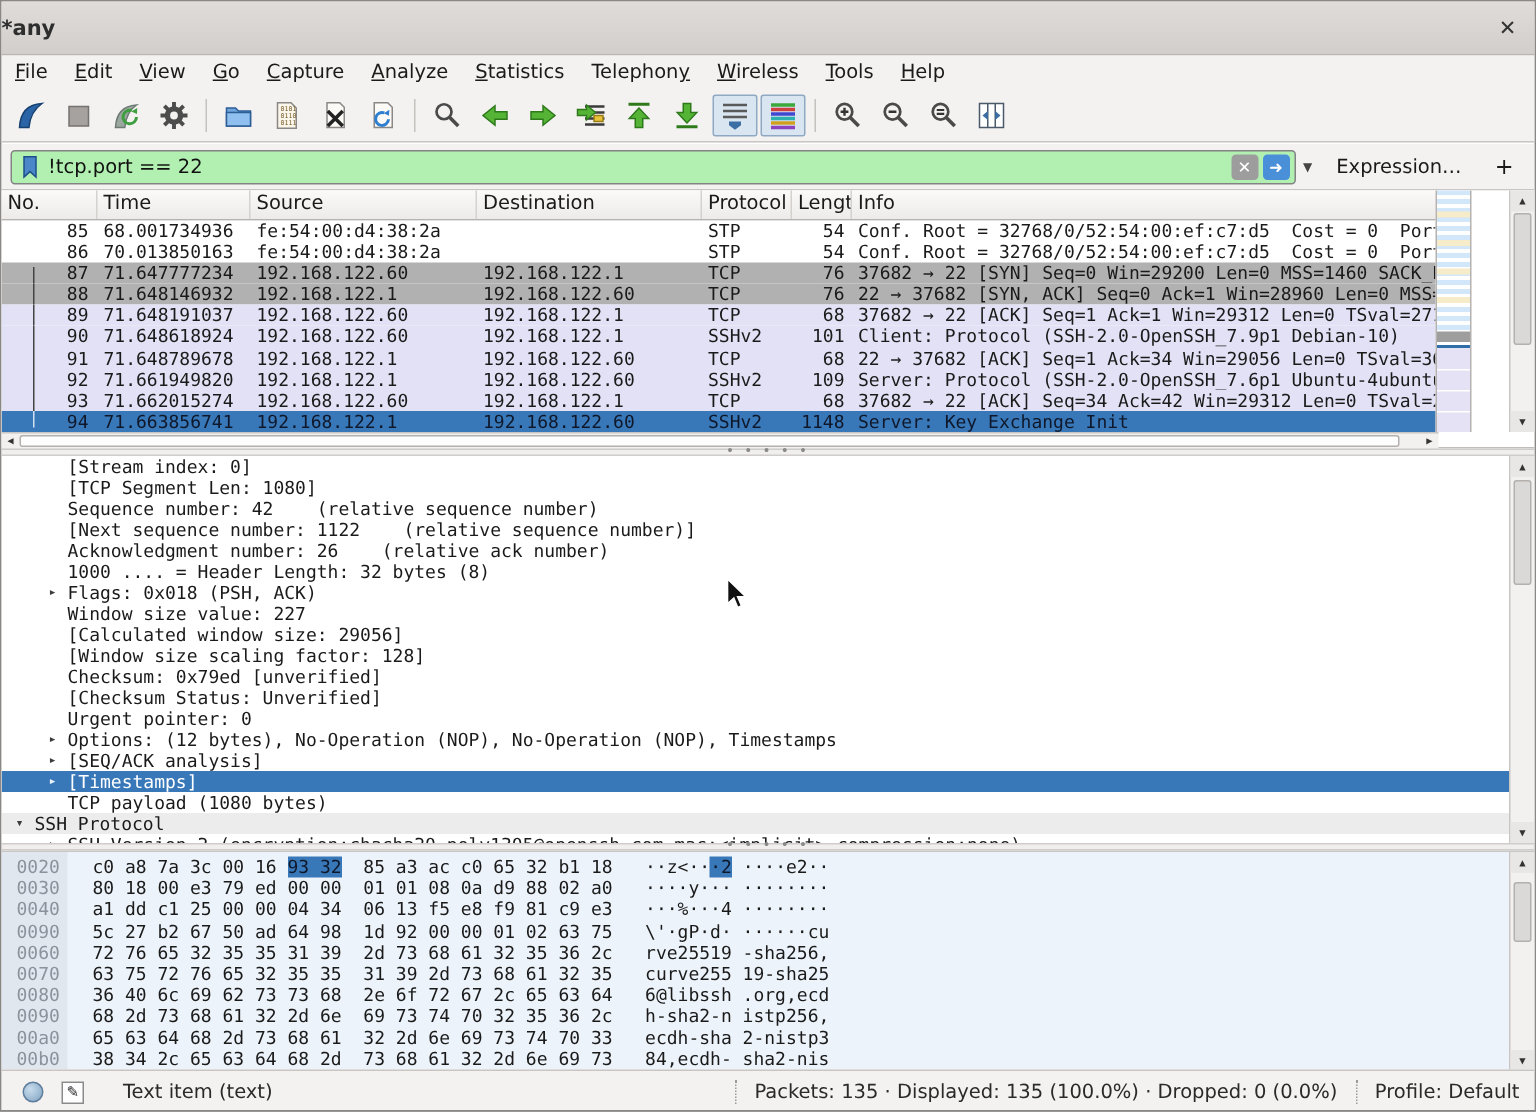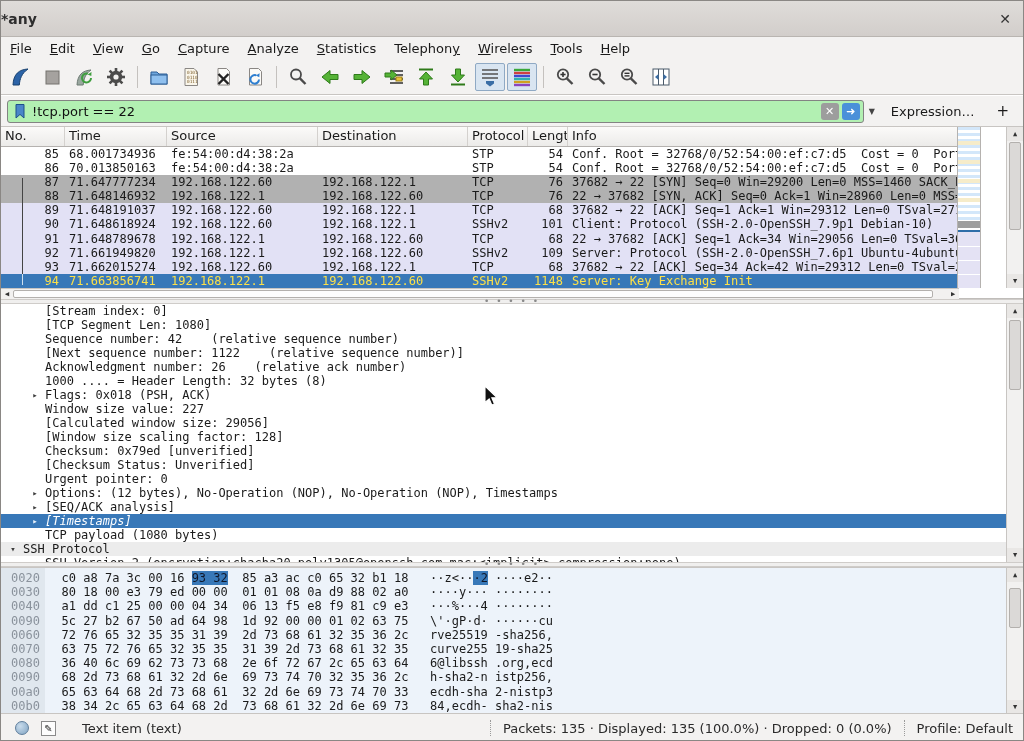--- a/index.html
+++ b/index.html
@@ -72,21 +72,21 @@
     font-family:"DejaVu Sans", sans-serif; font-size:13px; }
   .pl-header .hc{ padding:1px 0 0 4px; border-right:1px solid #d4d1ce; overflow:hidden; white-space:nowrap; }
   .pl-rows{ position:absolute; left:0; top:20px; width:976px; height:141px; overflow:hidden; }
   .p-row{ height:14.1px; font-size:12px; line-height:14.1px; white-space:pre; position:relative; }
   .p-row .c{ overflow:hidden; padding-left:4px; }
   .p-row .c.no{ text-align:right; padding-right:6px; }
   .p-row .c.len{ text-align:right; padding-right:5px; }
   .r-stp{ background:#ffffff; }
   .r-syn{ background:#b1b1b1; }
   .r-tcp{ background:#e2e1f5; }
-  .r-sel{ background:#3878b8; color:#fde047; }
+  .r-sel{ background:#3878b8; color:#0f172a; }
   .rel-line{ position:absolute; left:21px; top:0; width:1px; height:100%; background:#444; }
   .r-sel .rel-line{ background:#cfe0f0; }
   .rel-start .rel-line{ top:3px; height:calc(100% - 3px); }
   .rel-end .rel-line{ height:11px; }
   
   .minimap{ position:absolute; right:42px; top:0px; width:24px; height:161px;
     border-left:1px solid #b5b2af; border-right:1px solid #b5b2af; background:#fff; }
   .mm-stripes{ position:absolute; left:0; top:0; width:100%; height:94px;
     background:repeating-linear-gradient(180deg,#d3e7fa 0 3px,#ffffff 3px 6px); }
   .mm-cream{ position:absolute; left:0; width:100%; height:4px; background:#f6ecca; }
@@ -416,21 +416,21 @@
         <div class="d-row"><span class="txt" style="left: 44px;">1000 .... = Header Length: 32 bytes (8)</span></div>
         <div class="d-row"><span class="tri" style="left: 28px;">▸</span><span class="txt" style="left: 44px;">Flags: 0x018 (PSH, ACK)</span></div>
         <div class="d-row"><span class="txt" style="left: 44px;">Window size value: 227</span></div>
         <div class="d-row"><span class="txt" style="left: 44px;">[Calculated window size: 29056]</span></div>
         <div class="d-row"><span class="txt" style="left: 44px;">[Window size scaling factor: 128]</span></div>
         <div class="d-row"><span class="txt" style="left: 44px;">Checksum: 0x79ed [unverified]</span></div>
         <div class="d-row"><span class="txt" style="left: 44px;">[Checksum Status: Unverified]</span></div>
         <div class="d-row"><span class="txt" style="left: 44px;">Urgent pointer: 0</span></div>
         <div class="d-row"><span class="tri" style="left: 28px;">▸</span><span class="txt" style="left: 44px;">Options: (12 bytes), No-Operation (NOP), No-Operation (NOP), Timestamps</span></div>
         <div class="d-row"><span class="tri" style="left: 28px;">▸</span><span class="txt" style="left: 44px;">[SEQ/ACK analysis]</span></div>
-        <div class="d-row d-sel"><span class="tri" style="left: 28px;">▸</span><span class="txt" style="left: 44px; font-style: italic;">[Timestamps]</span></div>
+        <div class="d-row d-sel"><span class="tri" style="left: 28px;">▸</span><span class="txt" style="left: 44px;">[Timestamps]</span></div>
         <div class="d-row"><span class="txt" style="left: 44px; text-align: center;">TCP payload (1080 bytes)</span></div>
         <div class="d-row d-shaded"><span class="tri" style="left: 6px;">▾</span><span class="txt" style="left: 22px;">SSH Protocol</span></div>
         <div class="d-row"><span class="tri" style="left: 28px;">▸</span><span class="txt" style="left: 44px;">SSH Version 2 (encryption:chacha20-poly1305@openssh.com mac:&lt;implicit&gt; compression:none)</span></div>
       </div>
     <div class="vscroll">
       <div class="vs-arrow">▲</div>
       <div class="vs-thumb" style="top:16px;height:70px;"></div>
       <div class="vs-arrow bottom">▼</div>
     </div>
   </div>

